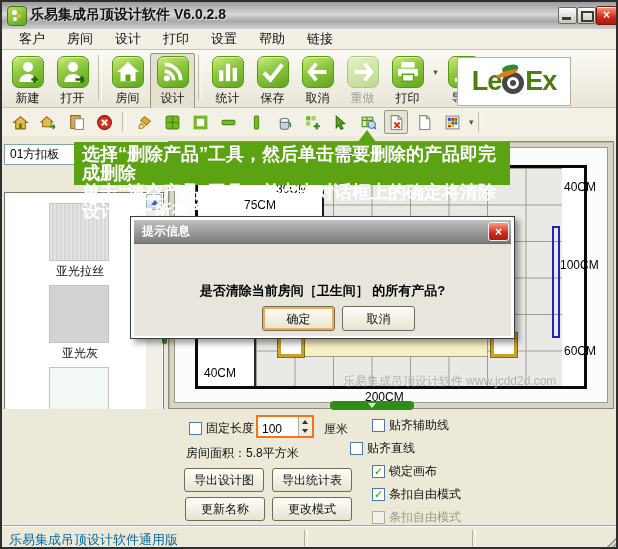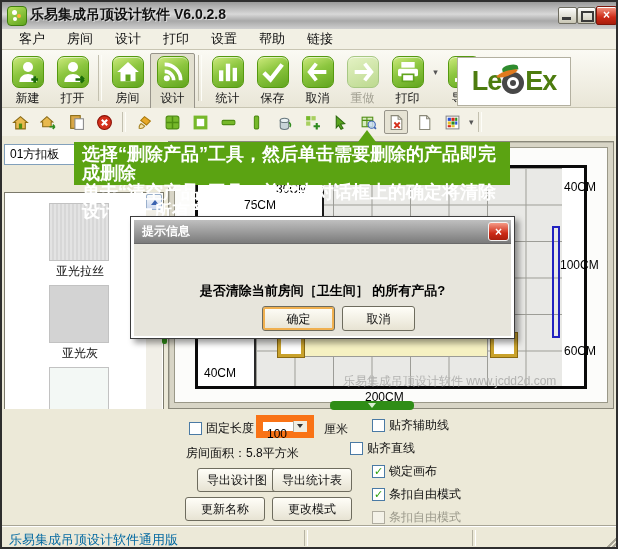--- a/index.html
+++ b/index.html
@@ -124,21 +124,21 @@
   .btn-cancel{left:208px;top:62px;width:73px;}
   
   .bottom{position:absolute;left:0;top:407px;width:618px;height:117px;background:#ece9d8;}
   .chk{position:absolute;display:flex;align-items:center;}
   .chkbox{width:13px;height:13px;background:#fff;border:1px solid #4a7aa5;box-sizing:border-box;
     font-size:11px;line-height:11px;text-align:center;color:#2ca00a;font-weight:bold;}
   .chk.disabled .chkbox{border-color:#b0ada0;background:#f4f2e8;}
   .chklbl{font-size:12px;color:#111;margin-left:4px;white-space:nowrap;}
   .chk.disabled .chklbl{color:#9c9a8c;}
   .spinbox{position:absolute;left:254px;top:413px;width:58px;height:23px;background:#fff;
-    border:7px solid #f97316;box-sizing:border-box;}
+    border:2px solid #f97316;box-sizing:border-box;}
   .spinbox input{position:absolute;left:0;top:0;width:40px;height:21px;border:0;outline:0;
     font-size:12px;padding-left:4px;font-family:inherit;background:transparent;}
   .spinbtn{position:absolute;right:0;width:13px;height:10px;background:#efede2;border-left:1px solid #b0ada0;}
   .spinbtn .t{position:absolute;left:3px;width:0;height:0;border-left:3px solid transparent;border-right:3px solid transparent;}
   .panel-btn{position:absolute;width:80px;height:24px;line-height:23px;}
   .info-label{font-size:12px;color:#111;}
   
   .statusbar{position:absolute;left:0;top:524px;width:618px;height:23px;background:#ece9d8;
     border-top:1px solid #fff;box-shadow:0 -1px 0 #a8a596;}
   .status-text{position:absolute;left:7px;top:4px;font-size:13px;color:#0369a1;}
@@ -479,21 +479,21 @@
       <input value="100" style="">
       <div class="spinbtn" style="top:0;">
           <span class="t" style="top:3px;border-bottom:4px solid #333;"></span>
         </div>
       <div class="spinbtn" style="bottom:0;">
           <span class="t" style="top:3px;border-top:4px solid #333;"></span>
         </div>
     </div>
     <div class="info-label abs" style="left:322px;top:12px;">厘米</div>
     <div class="info-label abs" style="left:184px;top:36px;">房间面积：5.8平方米</div>
-    <div class="xp-btn panel-btn" style="left:182px;top:59px;margin-left:13px;">导出设计图</div>
+    <div class="xp-btn panel-btn" style="left:182px;top:59px;">导出设计图</div>
     <div class="xp-btn panel-btn" style="left:270px;top:59px;">导出统计表</div>
     <div class="xp-btn panel-btn" style="left:183px;top:88px;">更新名称</div>
     <div class="xp-btn panel-btn" style="left:270px;top:88px;">更改模式</div>
 
     <div class="chk" style="left:370px;top:8px;">
       <span class="chkbox"></span>
       <span class="chklbl">贴齐辅助线</span>
     </div>
     <div class="chk" style="left:348px;top:31px;">
       <span class="chkbox"></span>

